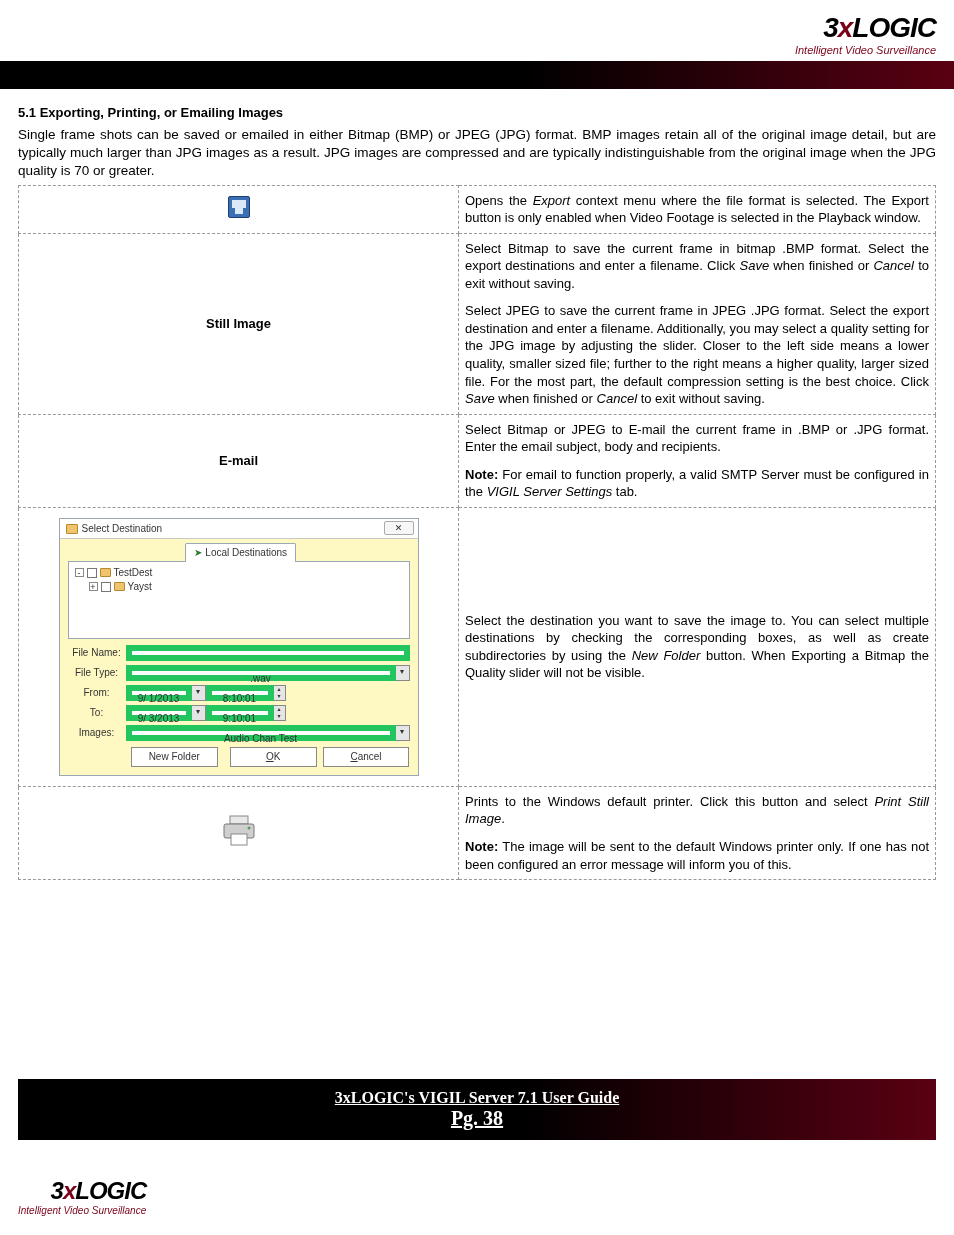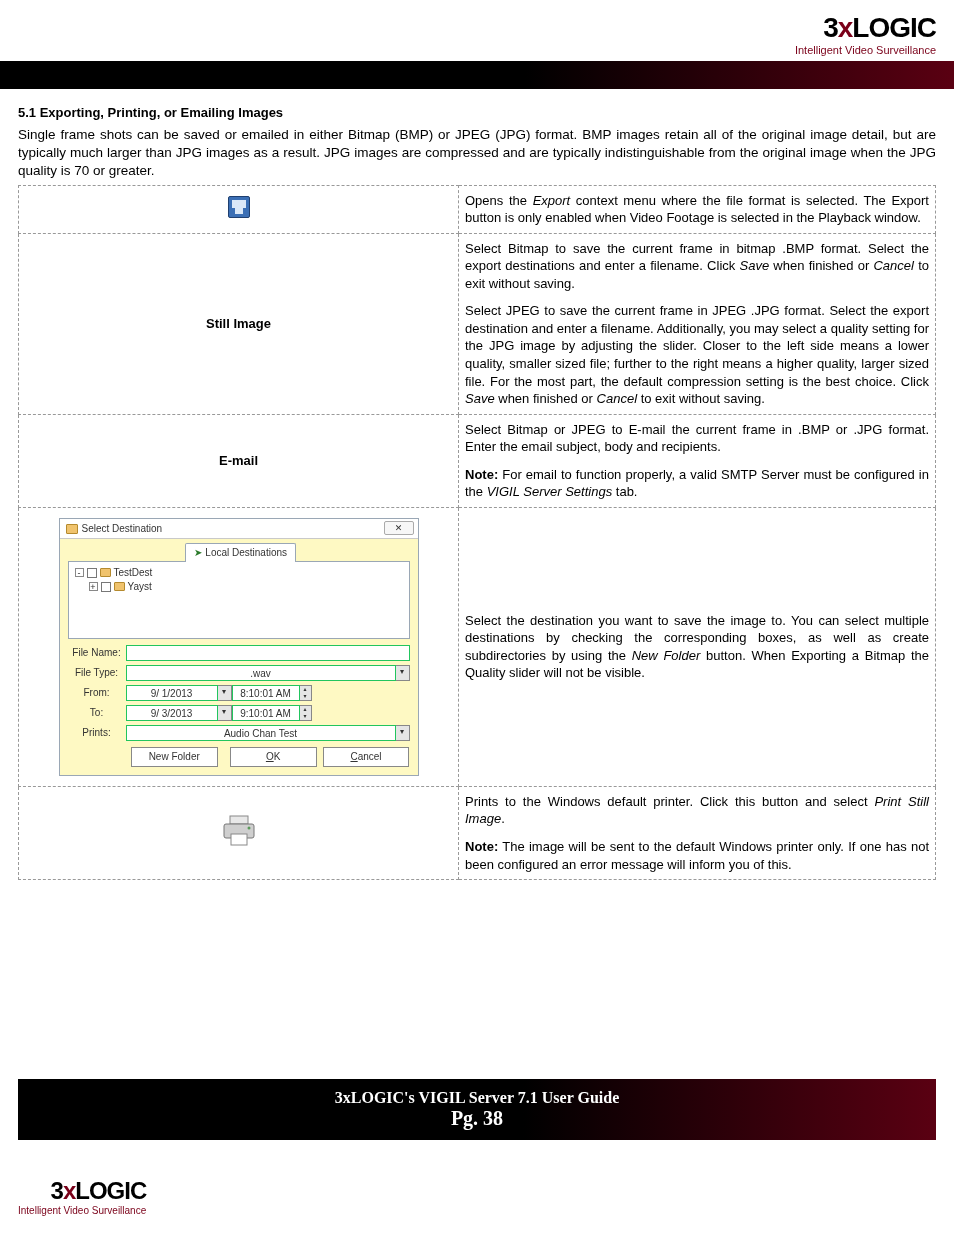--- a/index.html
+++ b/index.html
@@ -12,20 +12,21 @@
     background: #fff;
     position: relative;
   }
   .top-logo-area {
     text-align: right;
     padding: 12px 18px 4px 0;
   }
   .logo {
     display: inline-block;
     text-align: right;
+    font-style: italic;
   }
   .logo-main {
     font-family: Arial, sans-serif;
     font-size: 28px;
     font-weight: bold;
     color: #000;
     letter-spacing: -1px;
   }
   .logo-x { color: #7a0019; }
   .logo-tag {
@@ -154,25 +155,25 @@
     width: 9px; height: 9px; border: 1px solid #888; text-align: center;
     line-height: 8px; font-size: 9px;
   }
   .cb { width: 10px; height: 10px; border: 1px solid #777; background: #fff; }
   .mini-folder { width: 11px; height: 9px; background: #f0c36d; border: 1px solid #b58a2e; border-radius: 1px; }
   .form-row {
     display: flex; align-items: center; margin: 4px 0;
   }
   .form-row .lbl { width: 58px; font-size: 10px; }
   .fld {
-    border: 1px solid #22c55e; background: #fff; height: 16px;
+    border: 6px solid #22c55e; background: #fff; height: 16px;
     padding: 0 4px; font-size: 10px; line-height: 15px;
   }
   .fld.full { flex: 1; }
-  .fld.wdate { width: 92px; }
+  .fld.wdate { width: 66px; }
   .fld.wtime { width: 68px; }
   .dd-btn {
     width: 14px; height: 16px; border: 1px solid #888; border-left: none;
     background: #e5e5e5; text-align: center; line-height: 12px; font-size: 8px;
   }
   .spin-btn {
     width: 12px; height: 16px; border: 1px solid #888; border-left: none;
     background: #e5e5e5; display: flex; flex-direction: column;
   }
   .spin-btn div { flex: 1; text-align: center; line-height: 6px; font-size: 6px; }
@@ -187,20 +188,21 @@
   
   .footer-bar {
     position: absolute;
     left: 18px; right: 18px;
     bottom: 95px;
     background: linear-gradient(to right, #000 0%, #000 55%, #5a0012 100%);
     color: #fff;
     text-align: center;
     padding: 10px 8px;
     font-family: "Times New Roman", serif;
+    text-decoration: underline;
   }
   .footer-title { font-size: 16px; font-weight: bold; }
   .footer-page { font-size: 20px; font-weight: bold; color: #fff; }
   .bottom-logo-area {
     position: absolute;
     left: 18px;
     bottom: 18px;
   }
   .bottom-logo-area .logo-main { font-size: 24px; }
   .bottom-logo-area .logo-tag { text-align: left; font-size: 10px; }
@@ -308,21 +310,21 @@
               <div class="lbl">To:</div>
               <div class="fld wdate">9/ 3/2013</div>
               <div class="dd-btn">▾</div>
               <div class="fld wtime">9:10:01 AM</div>
               <div class="spin-btn">
                     <div>▴</div>
                     <div>▾</div>
                   </div>
             </div>
             <div class="form-row">
-              <div class="lbl">Prints:</div>
+              <div class="lbl">Images:</div>
               <div class="fld full">Audio Chan Test</div>
               <div class="dd-btn">▾</div>
             </div>
             <div class="btn-row">
               <div style="width:58px;"></div>
               <div class="dlg-btn">New Folder</div>
               <div class="spacer"></div>
               <div class="dlg-btn"><u>O</u>K</div>
               <div class="dlg-btn"><u>C</u>ancel</div>
             </div>

